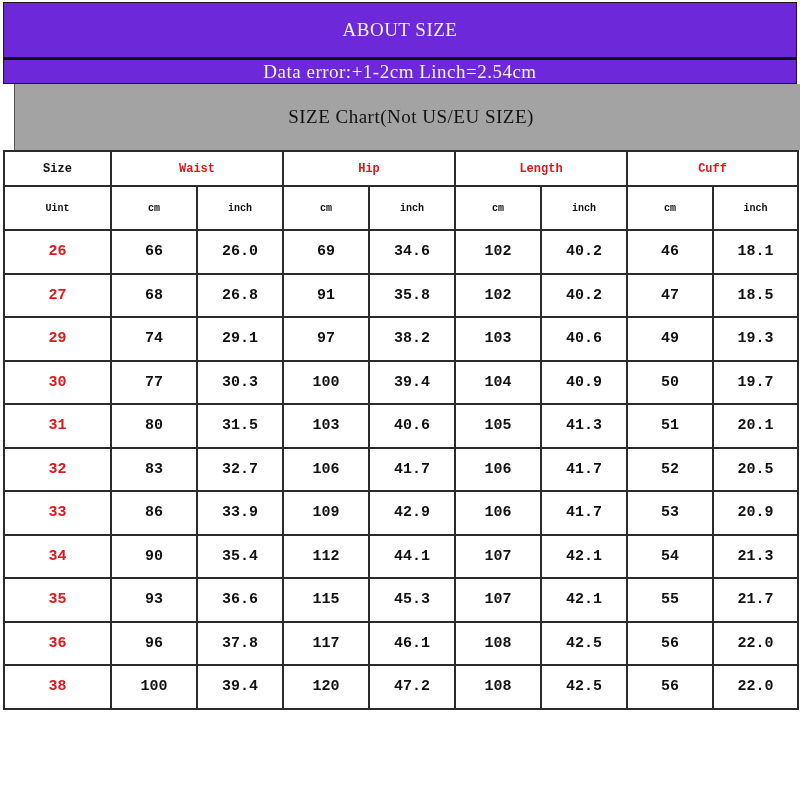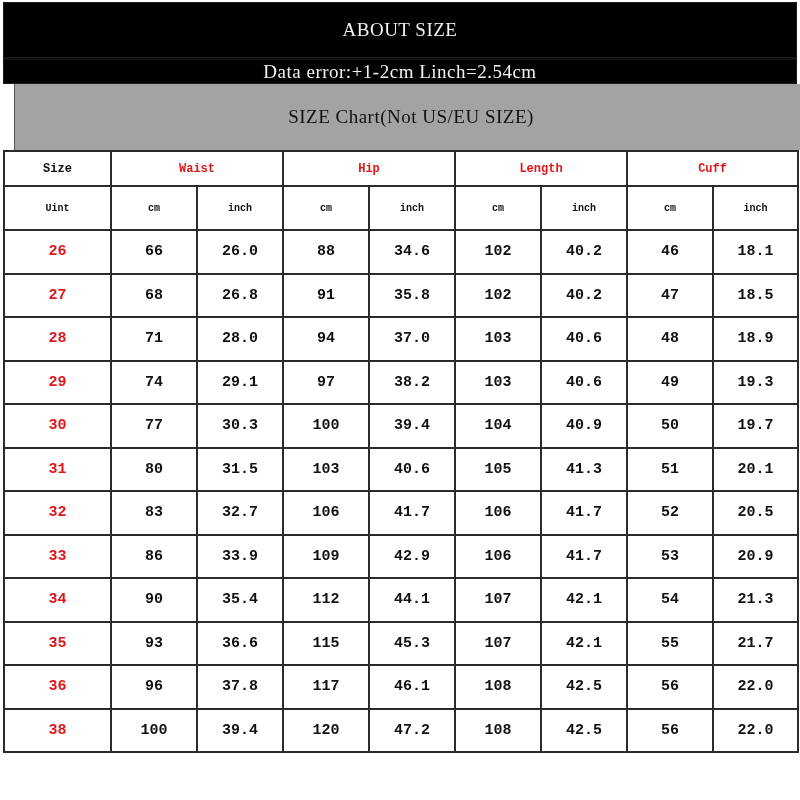--- a/index.html
+++ b/index.html
@@ -1,21 +1,21 @@
 <!DOCTYPE html>
 <html><head>
 <meta charset="utf-8">
 <style>
   html, body { margin: 0; padding: 0; background: #ffffff; }
   body { width: 800px; height: 800px; position: relative; overflow: hidden;
          font-family: "Liberation Mono", "DejaVu Sans Mono", monospace; }
   .wrap { position: absolute; left: 3px; top: 2px; width: 794px; }
   .band { box-sizing: border-box; width: 794px; display: flex; align-items: center; justify-content: center;
           font-family: "Liberation Serif", "DejaVu Serif", serif; font-size: 19px; letter-spacing: 0.5px; }
-  .band.dark { background: #000000; color: #f2f2f2; border: 1px solid #1a1a1a; }
+  .band.dark { background: #6d28d9; color: #f2f2f2; border: 1px solid #1a1a1a; }
   .band.b1 { height: 56px; }
   .band.b2 { height: 26px; border-top: 2px solid #111; }
   .band.title { height: 66px; background: #a3a3a3; color: #111; border: 1px solid #555; border-top: none; border-bottom: none; margin-left: 11px; }
   table { border-collapse: collapse; width: 794px; table-layout: fixed; }
   td { border: 2px solid #2b2b2b; text-align: center; padding: 0; font-weight: bold; font-size: 15px; color: #111;
        font-family: "Liberation Mono", "DejaVu Sans Mono", monospace; }
   tr.h1 td { height: 33px; font-size: 12px; }
   tr.h2 td { height: 42px; font-size: 10px; }
   tr.row td { height: 41.5px; }
   .red { color: #e0161b; }
@@ -57,48 +57,37 @@
         <td>inch</td>
         <td>cm</td>
         <td>inch</td>
         <td>cm</td>
         <td>inch</td>
       </tr>
     <tr class="row">
           <td class="red">26</td>
           <td>66</td>
           <td>26.0</td>
-          <td>88</td>
+          <td>69</td>
           <td>34.6</td>
           <td>102</td>
           <td>40.2</td>
           <td>46</td>
           <td>18.1</td>
         </tr>
         <tr class="row">
           <td class="red">27</td>
           <td>68</td>
           <td>26.8</td>
           <td>91</td>
           <td>35.8</td>
           <td>102</td>
           <td>40.2</td>
           <td>47</td>
           <td>18.5</td>
-        </tr>
-        <tr class="row">
-          <td class="red">28</td>
-          <td>71</td>
-          <td>28.0</td>
-          <td>94</td>
-          <td>37.0</td>
-          <td>103</td>
-          <td>40.6</td>
-          <td>48</td>
-          <td>18.9</td>
         </tr>
         <tr class="row">
           <td class="red">29</td>
           <td>74</td>
           <td>29.1</td>
           <td>97</td>
           <td>38.2</td>
           <td>103</td>
           <td>40.6</td>
           <td>49</td>

